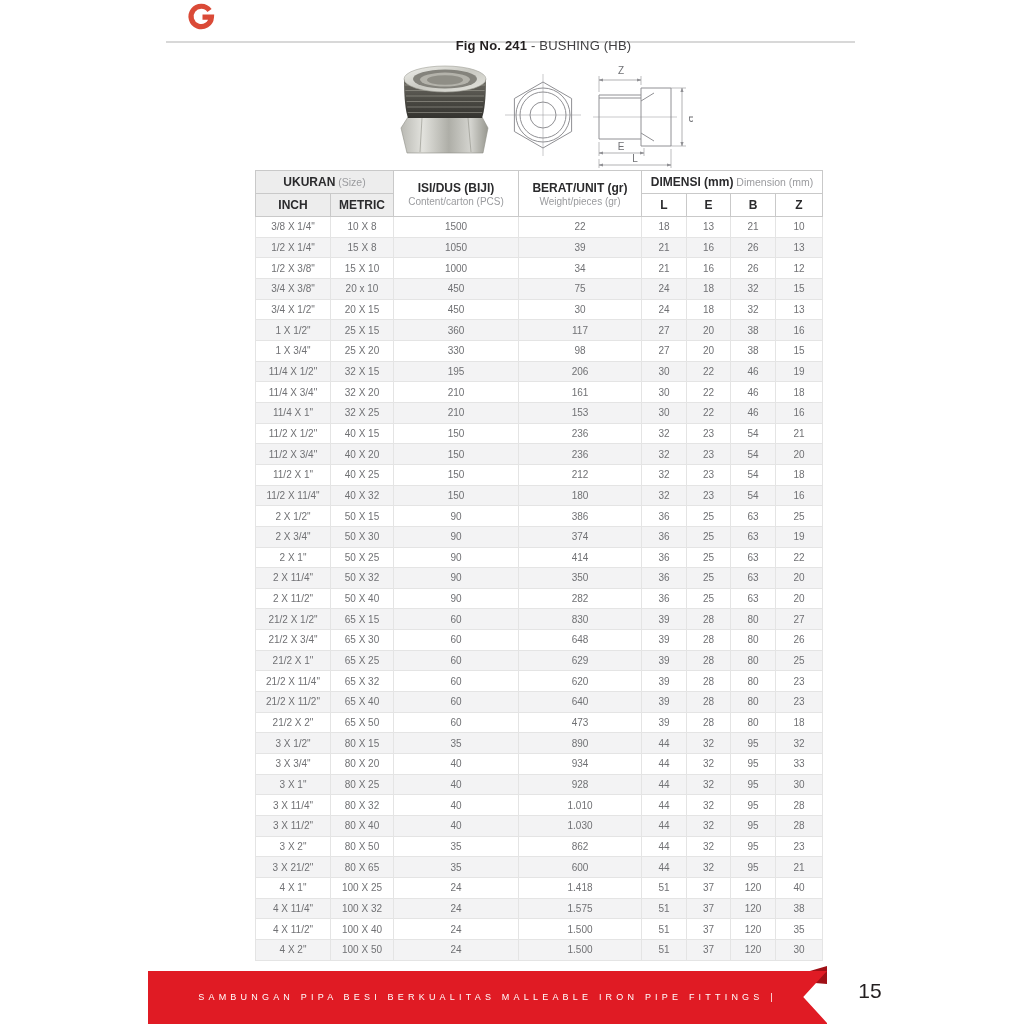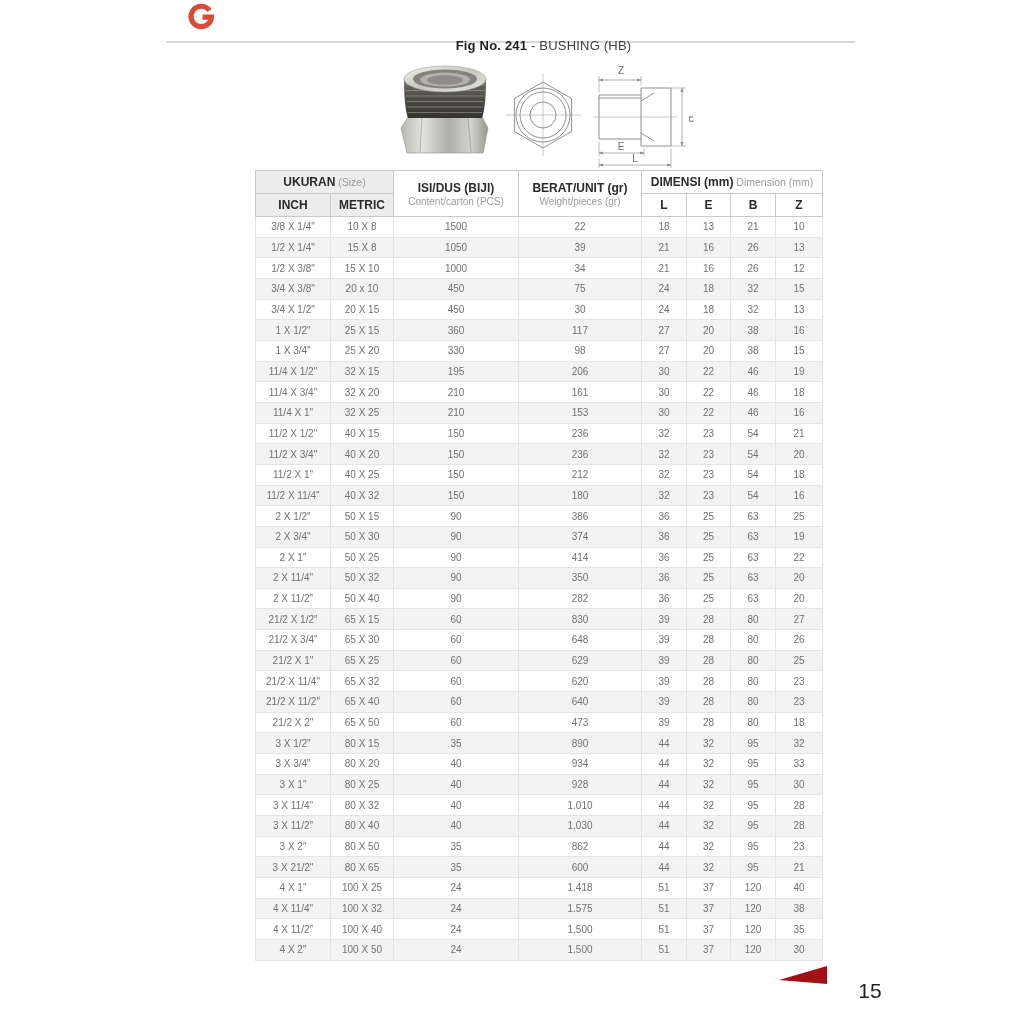--- a/index.html
+++ b/index.html
@@ -536,15 +536,18 @@
           <td>1.500</td>
           <td>51</td>
           <td>37</td>
           <td>120</td>
           <td>30</td>
         </tr>
       </tbody>
   </table>
 
   <div class="fold" style="background: rgb(160, 16, 22);"></div>
+  <div class="ribbon" style="background: rgb(224, 27, 36);">
+    <span>SAMBUNGAN PIPA BESI BERKUALITAS MALLEABLE IRON PIPE FITTINGS  |</span>
+  </div>
   <div class="pagenum">15</div>
 
 </div>
 
 </body></html>

